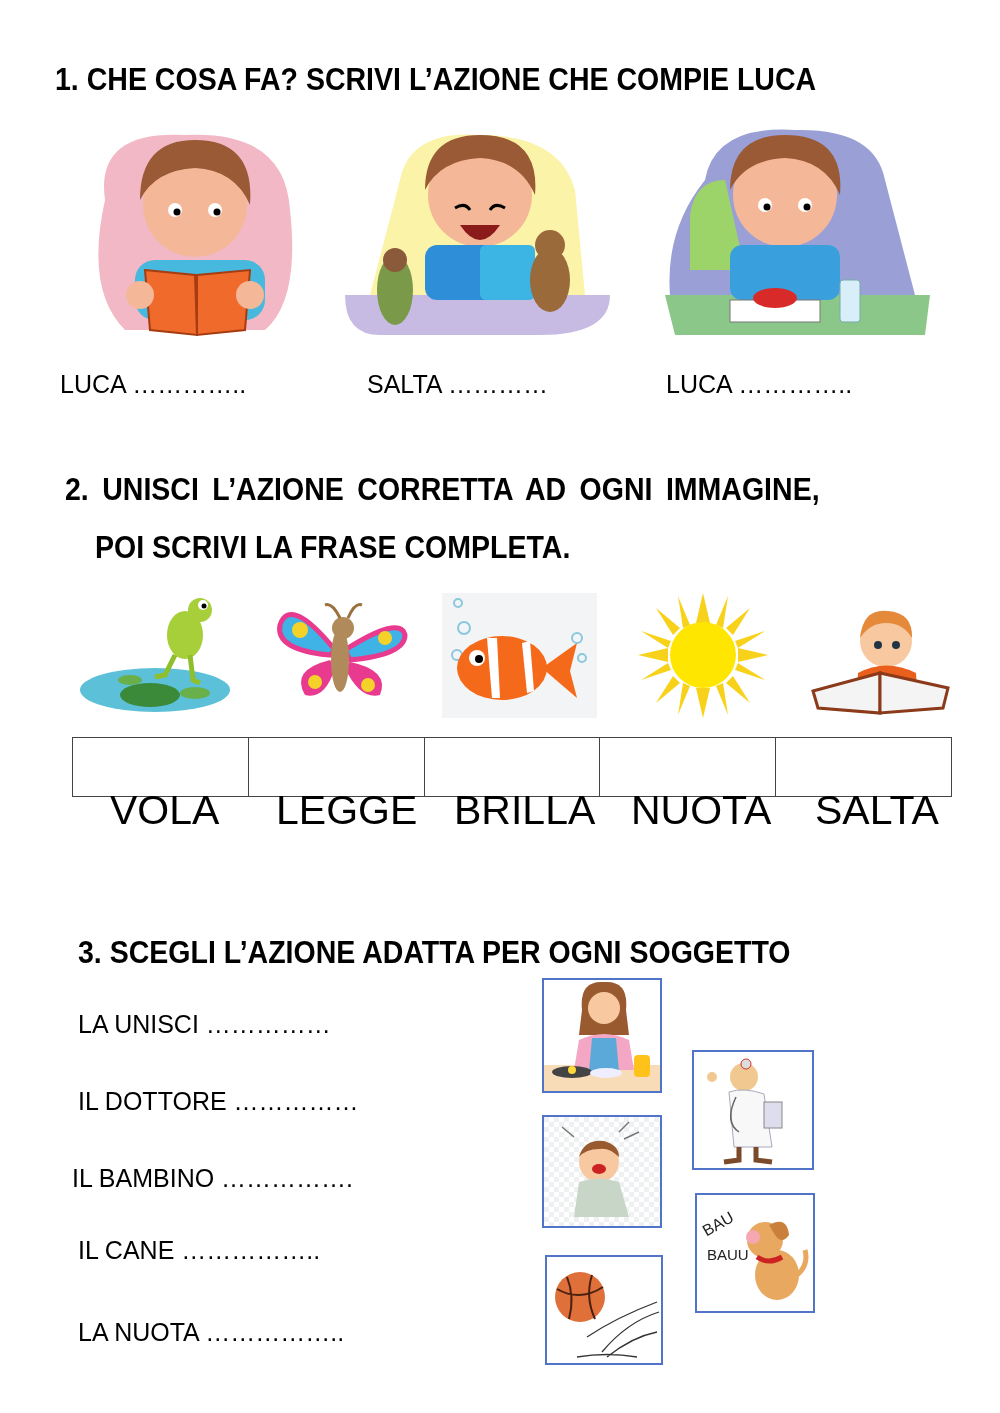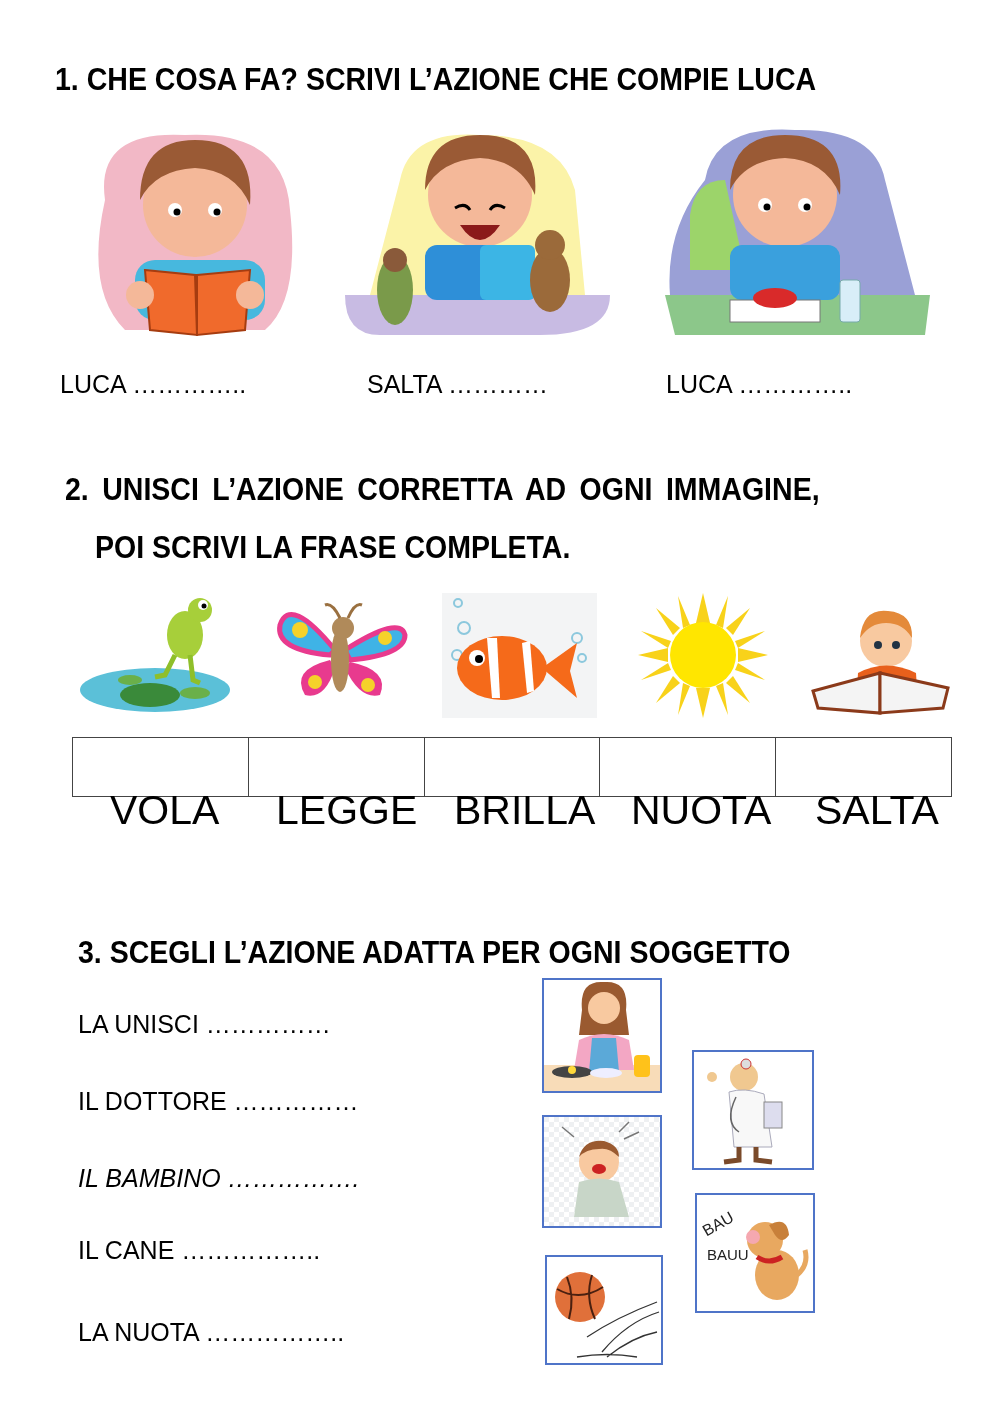--- a/index.html
+++ b/index.html
@@ -169,21 +169,21 @@
 <div class="action-word" style="left:110px;">VOLA</div>
 <div class="action-word" style="left:276px;">LEGGE</div>
 <div class="action-word" style="left:454px;">BRILLA</div>
 <div class="action-word" style="left:631px;text-align:right;">NUOTA</div>
 <div class="action-word" style="left:815px;">SALTA</div>
 
 <div class="abs heading" style="left:78px; top:935px;">3. SCEGLI L’AZIONE ADATTA PER OGNI SOGGETTO</div>
 
 <div class="abs body-text" style="left:78px; top:1010px;">LA UNISCI ……………</div>
 <div class="abs body-text" style="left:78px; top:1087px;">IL DOTTORE ……………</div>
-<div class="abs body-text" style="left:78px; top:1164px;font-style:italic;">IL BAMBINO …………….</div>
+<div class="abs body-text" style="left:72px; top:1164px;">IL BAMBINO …………….</div>
 <div class="abs body-text" style="left:78px; top:1236px;">IL CANE ……………..</div>
 <div class="abs body-text" style="left:78px; top:1318px;">LA NUOTA ……………..</div>
 
 <div class="framed" style="left:542px; top:978px; width:120px; height:115px;">
   <svg width="116" height="111" viewBox="0 0 116 111">
     <rect x="0" y="85" width="116" height="26" fill="#f8dcb8"></rect>
     <path d="M38 30 Q35 0 60 2 Q85 0 82 30 L85 55 L35 55Z" fill="#9a5a30"></path>
     <circle cx="60" cy="28" r="16" fill="#f8c9a0"></circle>
     <path d="M35 60 Q60 48 85 60 L90 90 L30 90Z" fill="#f3a7c4"></path>
     <path d="M48 58 L72 58 L75 92 L45 92Z" fill="#5ba9d8"></path>

